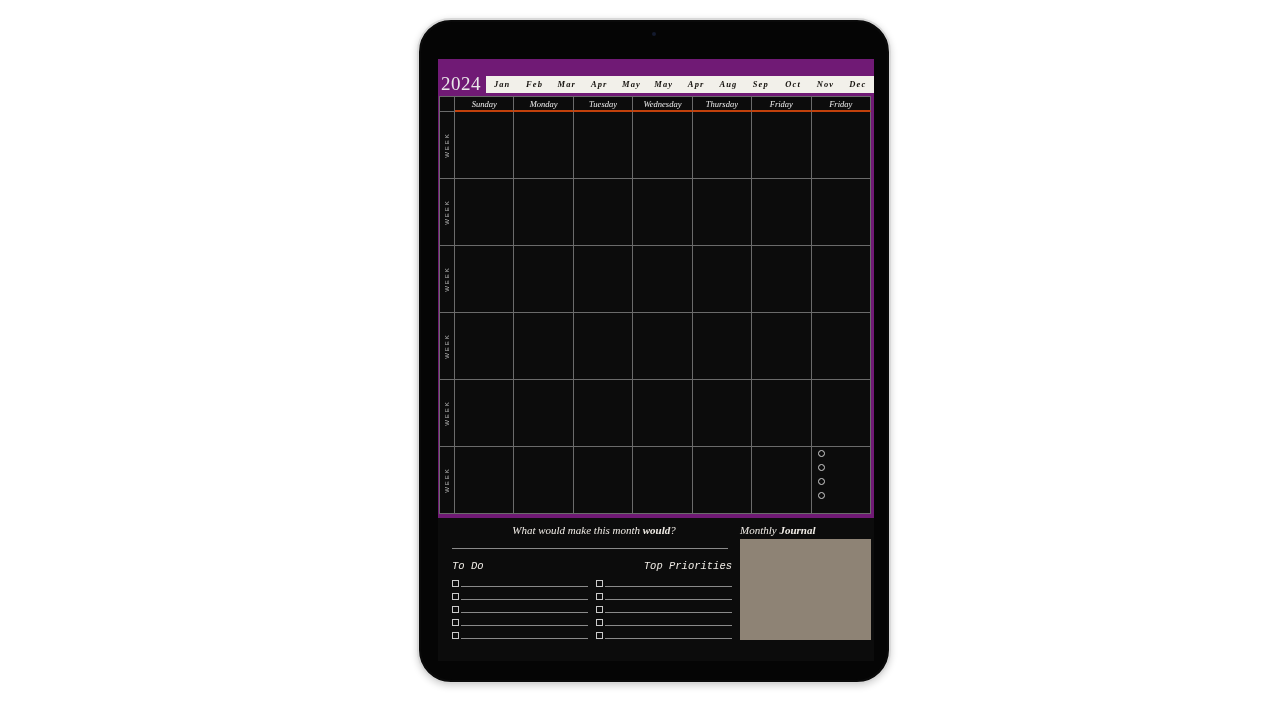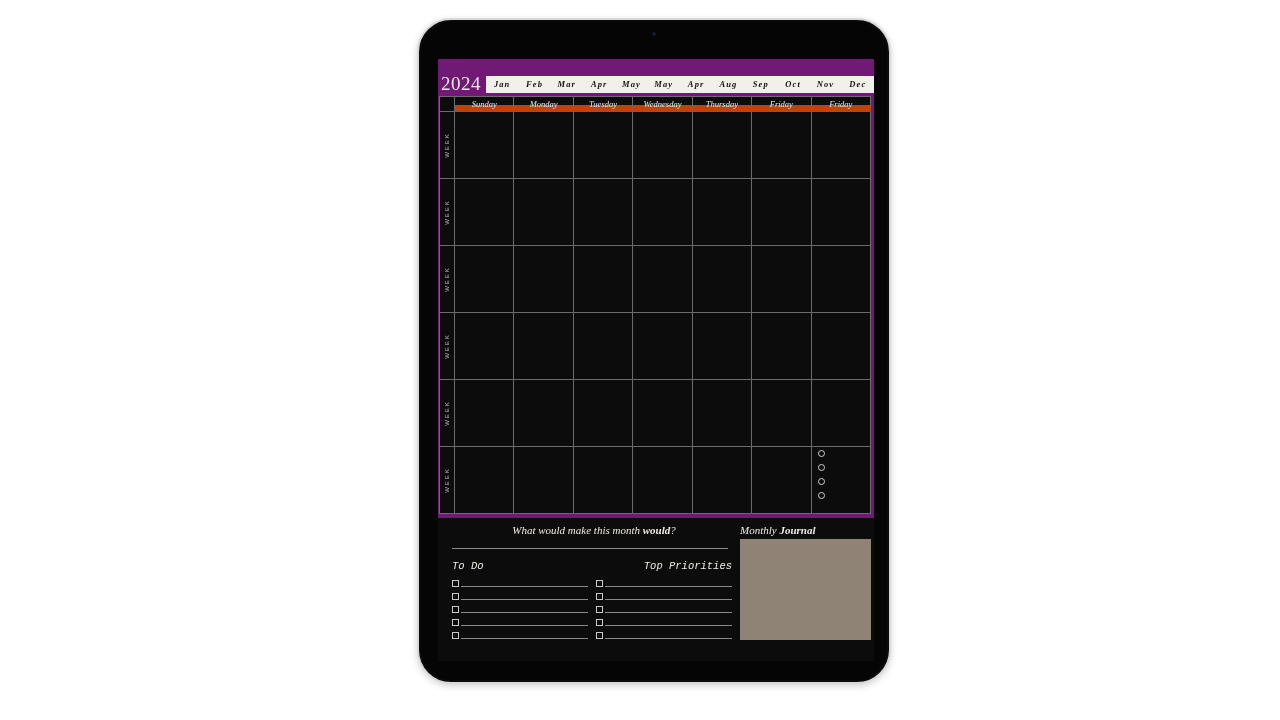--- a/index.html
+++ b/index.html
@@ -123,21 +123,21 @@
     width: 15px;
     flex: 0 0 15px;
     border-right: 1px solid #6b6b6b;
     border-bottom: 1px solid #6b6b6b;
     box-sizing: border-box;
     background: #0c0c0c;
   }
   .dayname-cell {
     flex: 1 1 0;
     border-right: 1px solid #6b6b6b;
-    border-bottom: 7px solid #c2410c;
+    border-bottom: 2px solid #c2410c;
     box-sizing: border-box;
     height: 15px;
     line-height: 14px;
     text-align: center;
     font-size: 8.5px;
     font-style: italic;
     color: #ededed;
     font-family: "Liberation Serif", serif;
     background: #0c0c0c;
     user-select: none;

